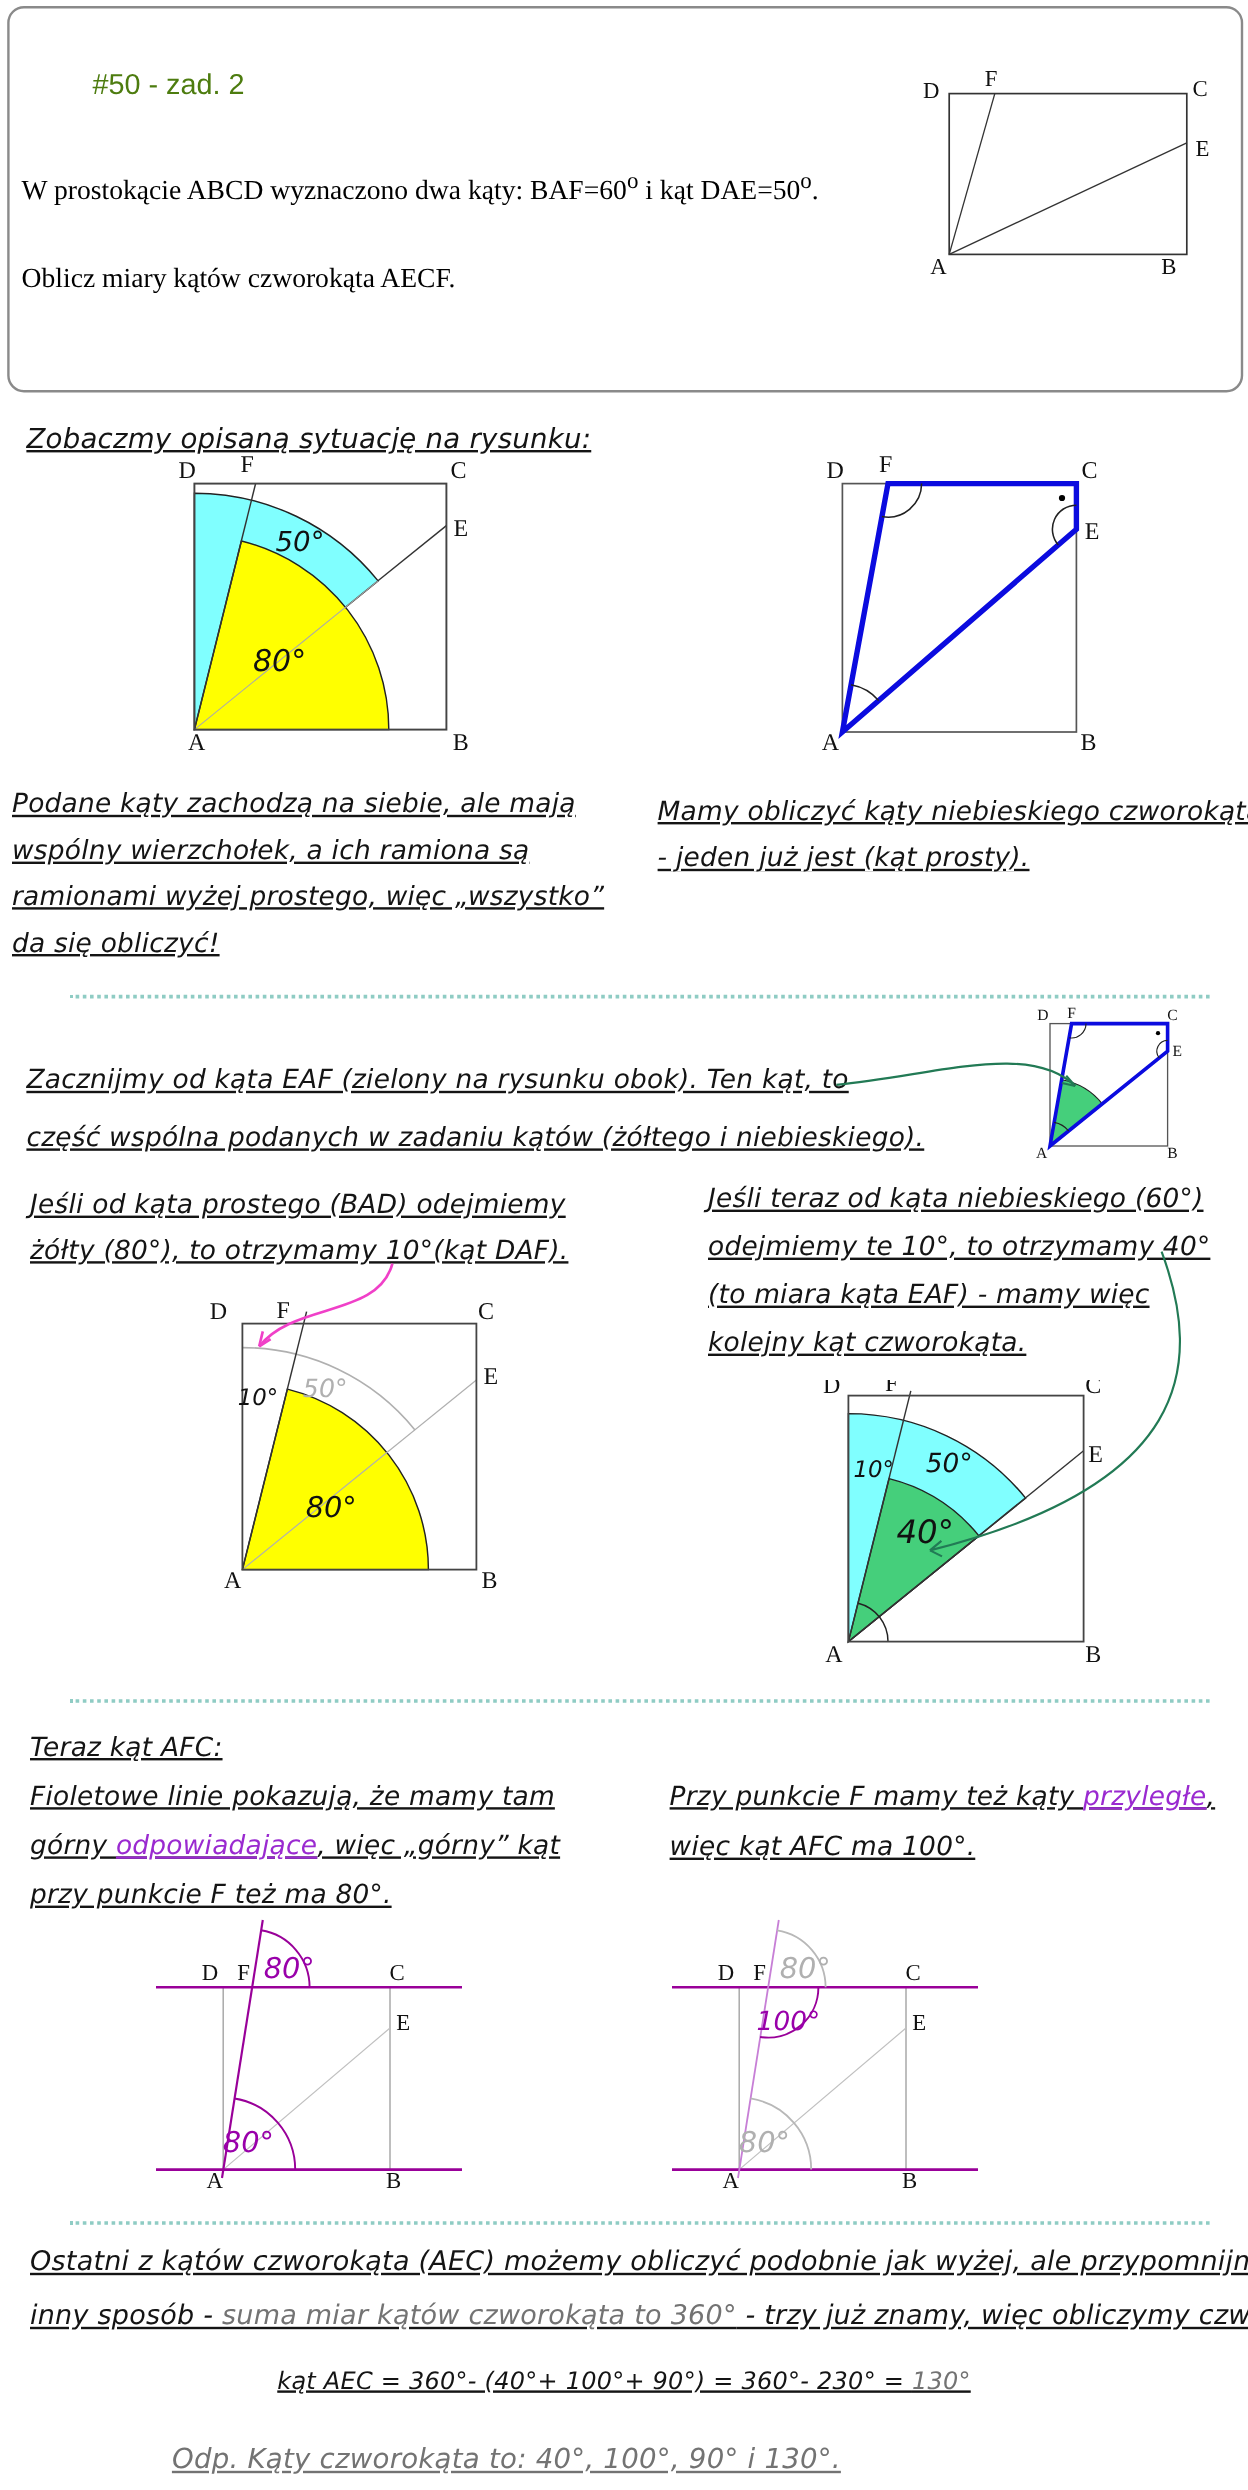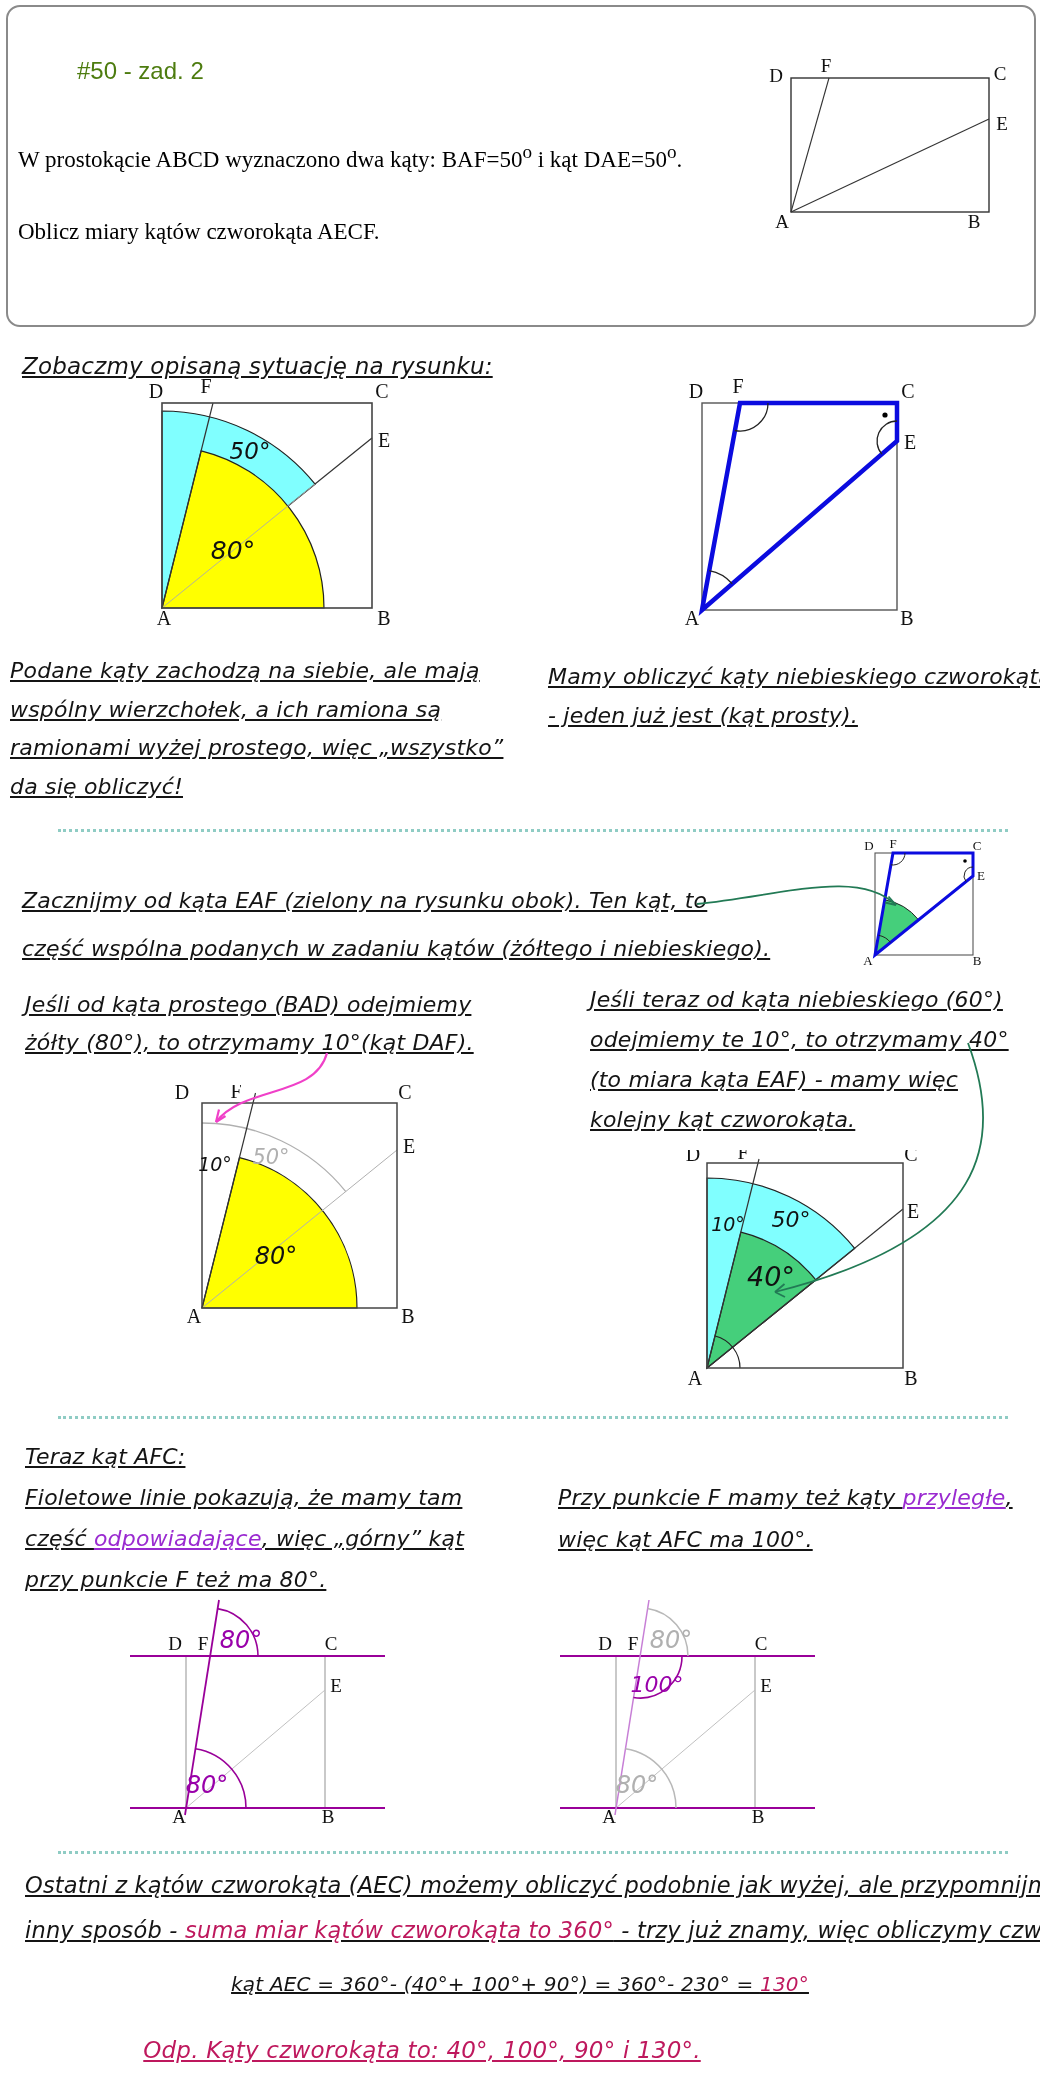--- a/index.html
+++ b/index.html
@@ -3,39 +3,39 @@
 <meta charset="utf-8">
 <style>
   html,body{margin:0;padding:0;background:#ffffff;}
   #page{position:relative;width:1040px;height:2075px;background:#fff;overflow:hidden;
         font-family:"DejaVu Sans",sans-serif;}
   .hand{font-family:"DejaVu Sans",sans-serif;font-style:italic;color:#141414;
         font-size:22px;letter-spacing:0.2px;white-space:nowrap;text-decoration:underline;}
   .serif{font-family:"Liberation Serif",serif;color:#000;}
   .abs{position:absolute;}
   .divider{position:absolute;left:58px;width:950px;height:0;border-top:3px dotted #8fccc4;}
-  .blue-t{color:#be185d;}
+  .blue-t{color:#737373;}
   .link-p{color:#9a2ad0;text-decoration:underline;cursor:pointer;}
   .corner{font-family:"Liberation Serif",serif;font-size:20px;fill:#111;text-anchor:middle;}
   .corner-s{font-family:"Liberation Serif",serif;font-size:19px;fill:#111;text-anchor:middle;}
   .corner-xs{font-family:"Liberation Serif",serif;font-size:13px;fill:#111;text-anchor:middle;}
   .angle{font-family:"DejaVu Sans",sans-serif;font-style:italic;fill:#111;text-anchor:middle;}
   .gray-t{fill:#b0b0b0;}
   .purp-t{fill:#9900aa;}
   #problem-box{position:absolute;left:6px;top:5px;width:1026px;height:318px;
                border:2px solid #8a8a8a;border-radius:14px;background:#fff;}
 </style>
 </head>
 <body>
 
 <div id="page">
 
   <div id="problem-box">
     <div class="abs" style="left:69px;top:50px;font-family:'Liberation Sans',sans-serif;font-size:24px;color:#4d7c0f;">#50 - zad. 2</div>
-    <div class="abs serif" style="left:10px;top:134px;font-size:23px;white-space:nowrap;"><span>W prostokącie ABCD wyznaczono dwa kąty: BAF=50</span><sup>o</sup><span> i kąt DAE=50</span><sup>o</sup><span>.</span></div>
+    <div class="abs serif" style="left:10px;top:134px;font-size:23px;white-space:nowrap;"><span>W prostokącie ABCD wyznaczono dwa kąty: BAF=60</span><sup>o</sup><span> i kąt DAE=50</span><sup>o</sup><span>.</span></div>
     <div class="abs serif" style="left:10px;top:212px;font-size:23px;">Oblicz miary kątów czworokąta AECF.</div>
 
     <svg class="abs" style="left:752px;top:23px;" width="280" height="210" viewBox="0 0 280 210">
       <rect x="31" y="48" width="198" height="134" fill="none" stroke="#333" stroke-width="1.4"></rect>
       <line x1="31" y1="182" x2="69" y2="48" stroke="#333" stroke-width="1.1"></line>
       <line x1="31" y1="182" x2="229" y2="89" stroke="#333" stroke-width="1.1"></line>
       <text class="corner-s" x="16" y="52">D</text>
       <text class="corner-s" x="66" y="42">F</text>
       <text class="corner-s" x="240" y="50">C</text>
       <text class="corner-s" x="242" y="100">E</text>
@@ -154,21 +154,21 @@
     <text class="angle" x="183" y="81" font-size="19">10°</text>
     <text class="angle" x="246" y="77" font-size="22">50°</text>
     <text class="angle" x="226" y="136" font-size="27">40°</text>
   </svg>
 
   <div class="divider" style="top:1416px;"></div>
 
   <div class="abs" style="left:25px;top:1436px;line-height:41px;">
     <div class="hand">Teraz kąt AFC:</div>
     <div class="hand">Fioletowe linie pokazują, że mamy tam</div>
-    <div class="hand"><span>część </span><span class="link-p">odpowiadające</span><span>, więc „górny” kąt</span></div>
+    <div class="hand"><span>górny </span><span class="link-p">odpowiadające</span><span>, więc „górny” kąt</span></div>
     <div class="hand">przy punkcie F też ma 80°.</div>
   </div>
   <div class="abs" style="left:558px;top:1477px;line-height:42px;">
     <div class="hand"><span>Przy punkcie F mamy też kąty </span><span class="link-p">przyległe</span><span>,</span></div>
     <div class="hand">więc kąt AFC ma 100°.</div>
   </div>
 
   <svg class="abs" style="left:100px;top:1593px;" width="400" height="240" viewBox="0 0 400 240">
     <rect x="86" y="63" width="139" height="152" fill="none" stroke="#a6a6a6" stroke-width="1.2"></rect>
     <line x1="86" y1="215" x2="225" y2="97" stroke="#c0c0c0" stroke-width="1"></line>

